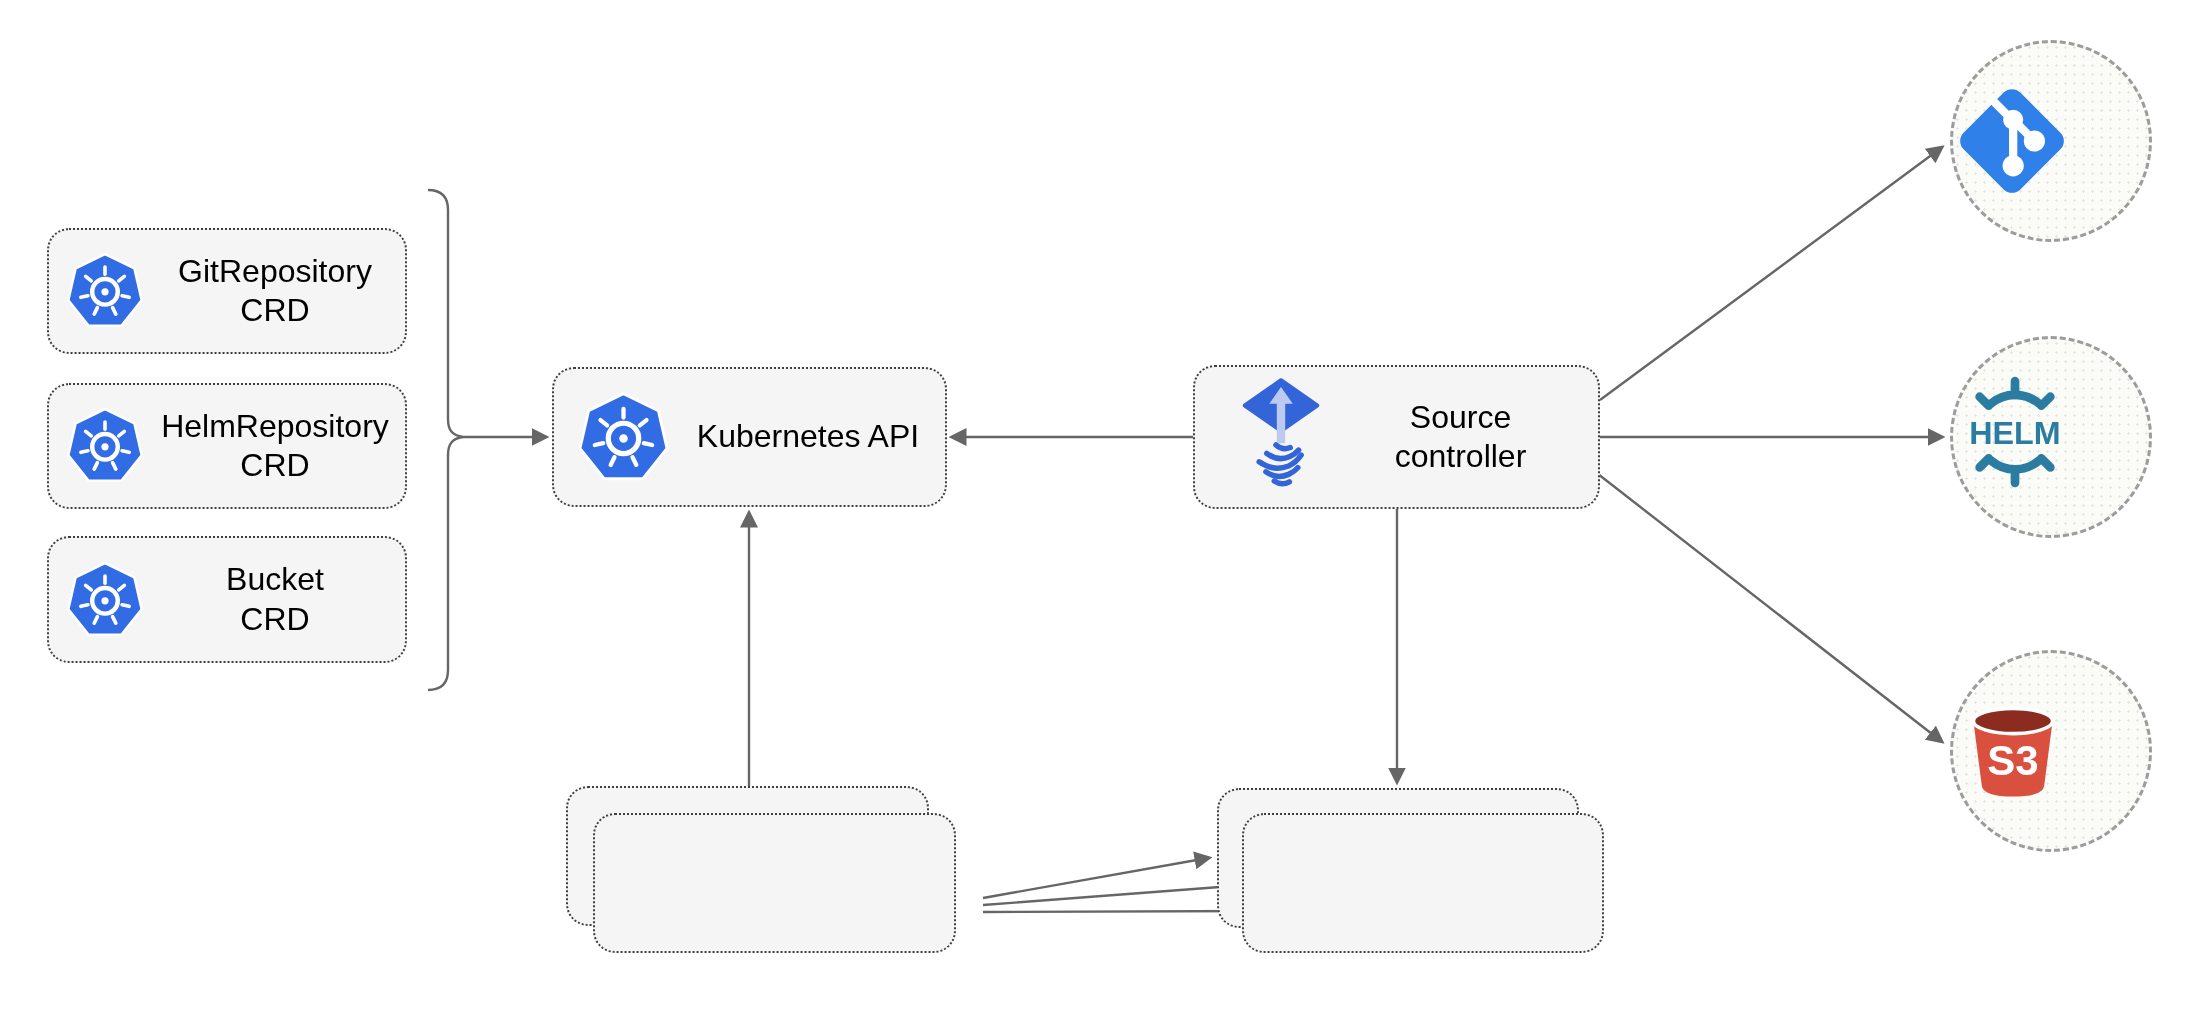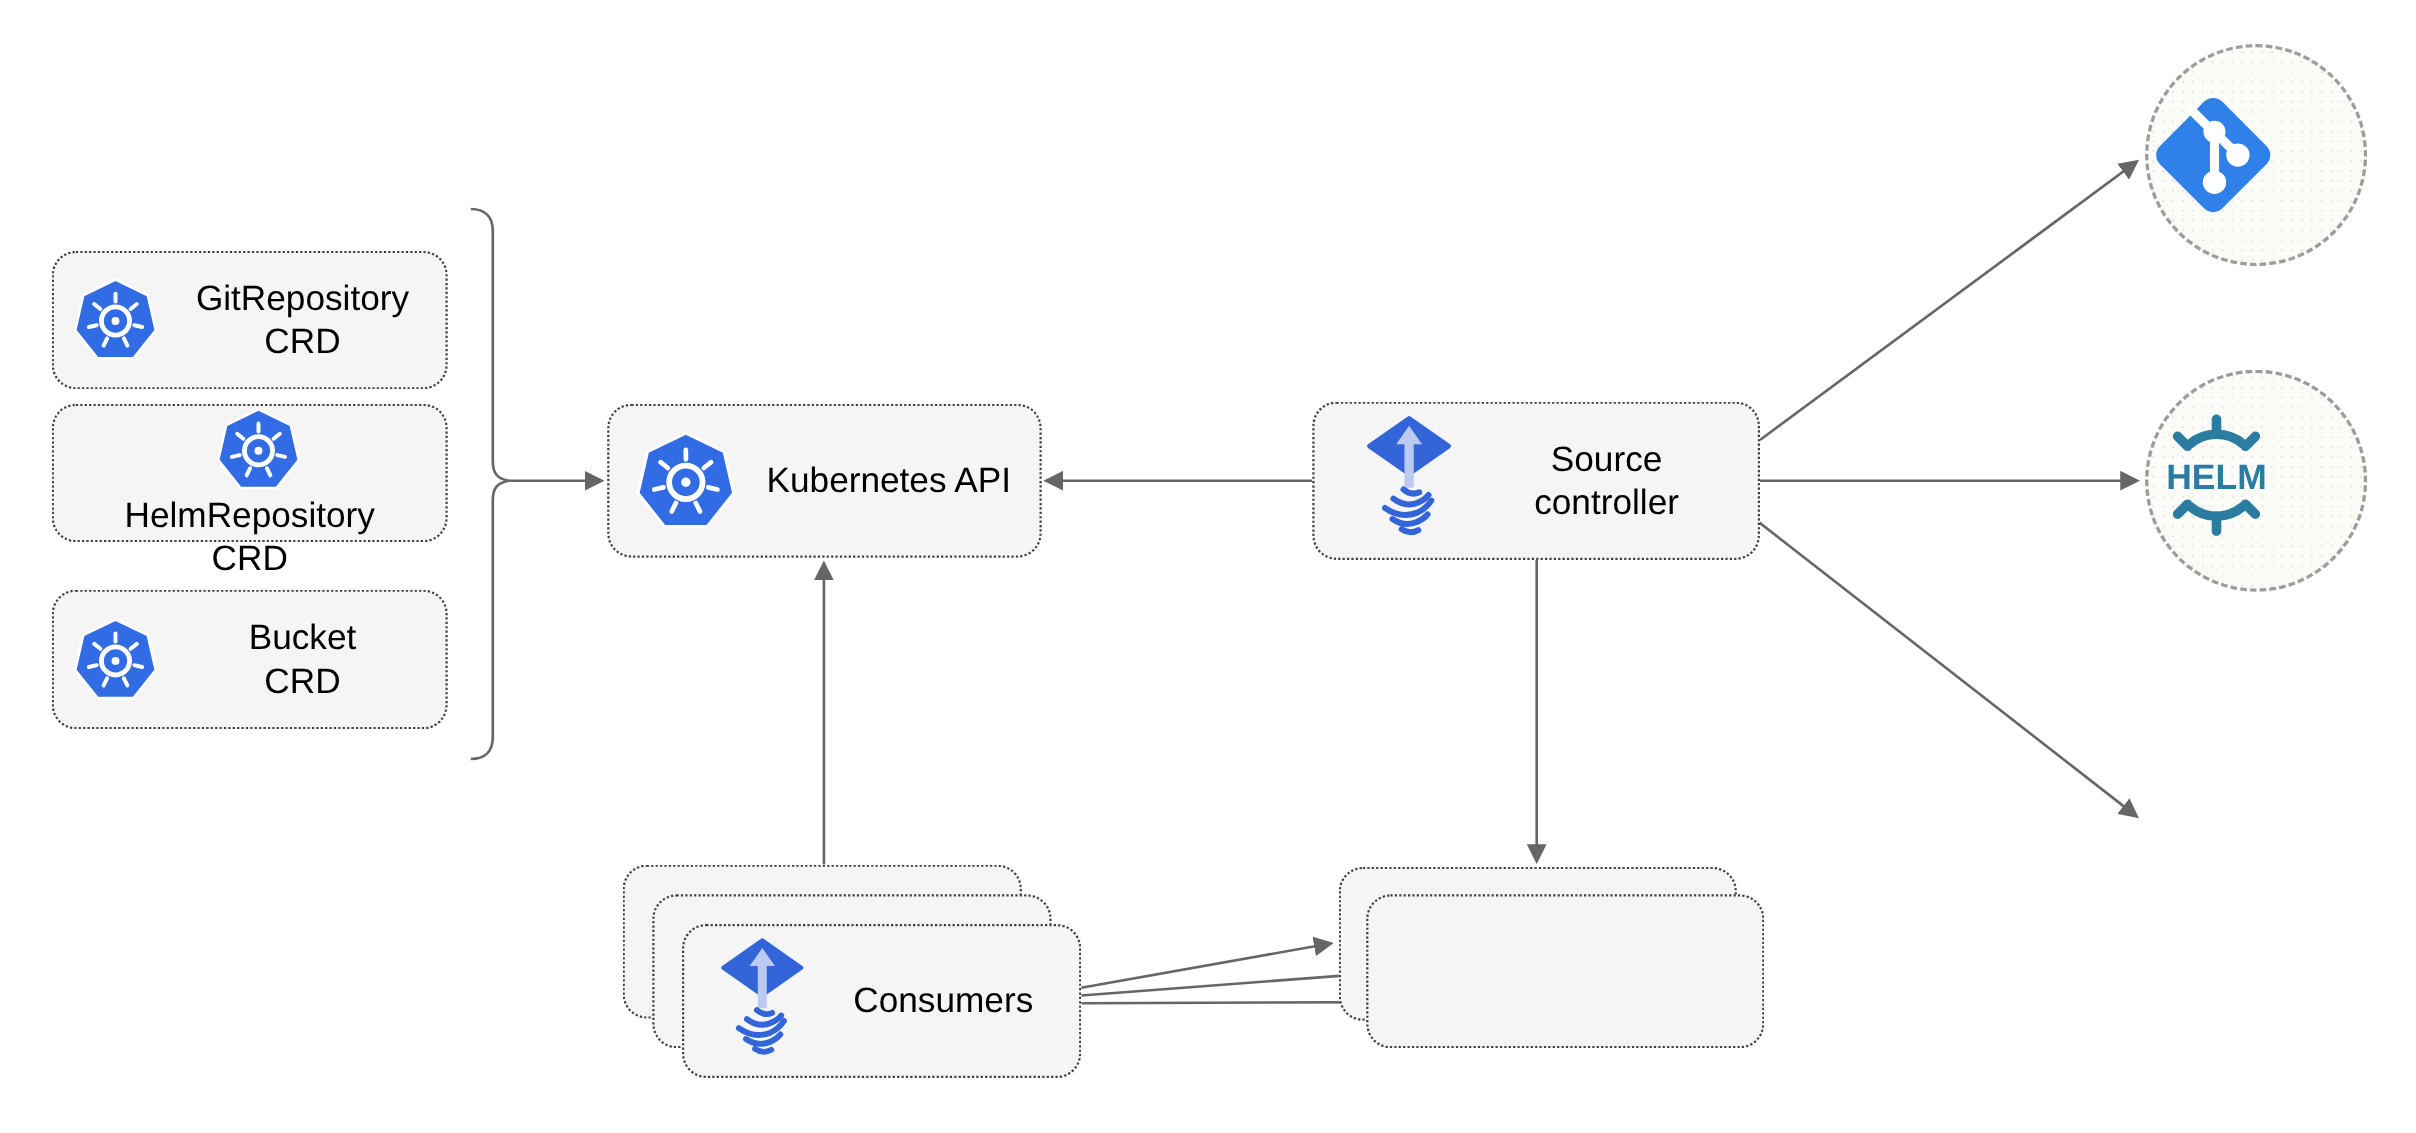--- a/index.html
+++ b/index.html
@@ -12,21 +12,21 @@
     position:absolute;background:#f5f5f5;border:2px dotted #3f3f3f;border-radius:22px;
     display:flex;align-items:center;box-sizing:border-box;
   }
   .node .label{
     flex:1;text-align:center;font-size:32px;line-height:1.22;white-space:pre-line;
   }
   .icon{flex:0 0 auto;display:block;}
   .stack-layer{padding:0;}
   
   #box-git-crd   {left:47px;  top:228px; width:360px; height:126px;}
-  #box-helm-crd  {left:47px;  top:367px; width:360px; height:126px;flex-direction:column;}
+  #box-helm-crd  {left:47px;  top:383px; width:360px; height:126px;}
   #box-bucket-crd{left:47px;  top:536px; width:360px; height:127px;}
   #box-git-crd .icon, #box-helm-crd .icon, #box-bucket-crd .icon{margin-left:16px;}
   #box-k8s-api   {left:552px; top:367px; width:395px; height:140px;}
   #box-k8s-api .icon{margin-left:22px;}
   #box-source    {left:1193px;top:365px; width:407px; height:144px;}
   #box-source .icon{margin-left:44px;}
   #consumers-back {left:566px;top:786px;width:363px;height:140px;}
   #consumers-mid  {left:593px;top:813px;width:363px;height:140px;}
   #consumers-front{left:620px;top:840px;width:363px;height:140px;}
   #consumers-front .icon{margin-left:30px;}
@@ -134,26 +134,20 @@
   <div class="node" id="box-source">
     <svg class="icon" width="84" height="122" viewBox="0 0 100 145">
         <use href="#sym-flux"></use>
       </svg>
     <div class="label">Source
 controller</div>
   </div>
 
   <div class="node stack-layer" id="consumers-back"></div>
   <div class="node stack-layer" id="consumers-mid"></div>
-  <div class="node" id="consumers-front">
-    <svg class="icon" width="82" height="119" viewBox="0 0 100 145">
-        <use href="#sym-flux"></use>
-      </svg>
-    <div class="label">Consumers</div>
-  </div>
 
   <div class="node stack-layer" id="artifacts-back"></div>
   <div class="node stack-layer" id="artifacts-mid"></div>
 
   <div class="circle" id="circle-git">
     <svg width="118" height="118" viewBox="0 0 100 100">
       <rect x="16" y="16" width="68" height="68" rx="10" transform="rotate(45 50 50)" fill="#2f80e8"></rect>
       <g stroke="#ffffff" stroke-width="7" stroke-linecap="round">
         <line x1="33" y1="15" x2="49" y2="31"></line>
         <line x1="51" y1="33" x2="51" y2="70"></line>
@@ -176,14 +170,21 @@
         <line x1="71.2" y1="24.8" x2="78.5" y2="17.5"></line>
         <path d="M30.7,69 A30,30 0 0 0 69.3,69"></path>
         <line x1="50" y1="76" x2="50" y2="87"></line>
         <line x1="28.8" y1="67.2" x2="21.5" y2="74.5"></line>
         <line x1="71.2" y1="67.2" x2="78.5" y2="74.5"></line>
       </g>
       <text x="50" y="56" font-size="26" font-weight="bold" fill="#2a7da0" text-anchor="middle" font-family="Liberation Sans, sans-serif">HELM</text>
     </svg>
   </div>
 
+  <div class="circle" id="circle-s3">
+    <svg width="120" height="120" viewBox="0 0 100 100">
+      <path d="M17,25 L83,25 L76,79 Q75,88 50,88 Q25,88 24,79 Z" fill="#d9503f"></path>
+      <ellipse cx="50" cy="25" rx="33" ry="10.5" fill="#8c2b20" stroke="#ffffff" stroke-width="3"></ellipse>
+      <text x="50" y="70" font-size="35" font-weight="bold" fill="#ffffff" text-anchor="middle" font-family="Liberation Sans, sans-serif">S3</text>
+    </svg>
+  </div>
 
 </div>
 
 </body></html>

